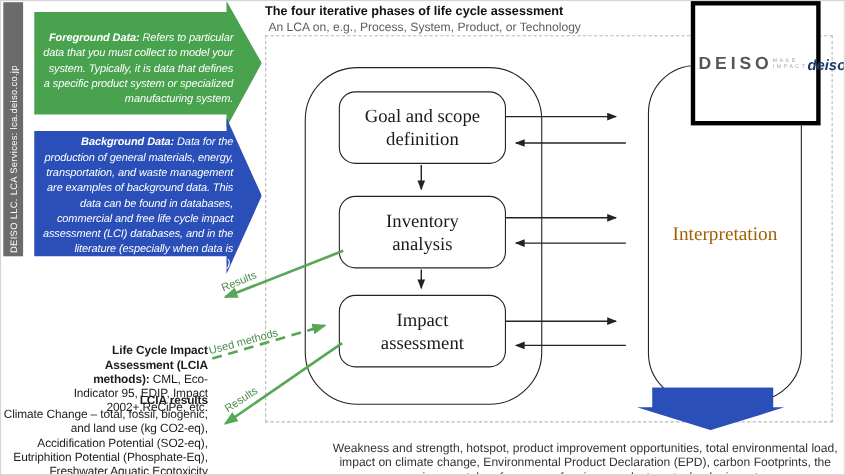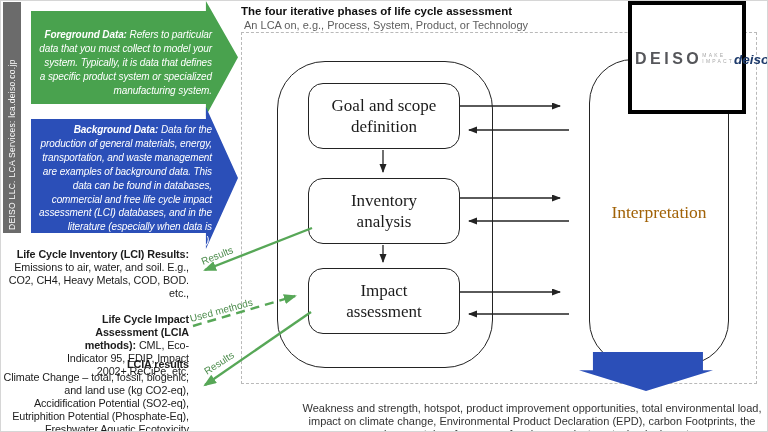--- a/index.html
+++ b/index.html
@@ -89,24 +89,20 @@
   </div>
 
   <div class="callout green">
     <b>Foreground Data:</b><span> Refers to particular data that you must collect to model your system. Typically, it is data that defines a specific product system or specialized manufacturing system.</span>
   </div>
 
   <div class="callout blue">
     <b>Background  Data:</b><span> Data for the production of general materials, energy, transportation, and waste management are examples of background data. This data can be found in databases, commercial and free life cycle impact assessment (LCI) databases,  and in the literature (especially when data is missing in LCI databases).</span>
   </div>
 
-  <div class="note lci">
-    <div class="hd">Life Cycle Inventory (LCI) Results:</div>
-    <div>Emissions to air, water, and soil. E.g., CO2, CH4, Heavy Metals, COD, BOD. etc.,</div>
-  </div>
   <div class="note methods">
     <span class="hd">Life Cycle Impact Assessment (LCIA methods):</span><span> CML, Eco-Indicator 95, EDIP, Impact 2002+,ReCiPe, etc.</span>
   </div>
   <div class="note results">
     <div class="hd">LCIA results</div>
     <div>Climate Change – total, fossil, biogenic, and land use (kg CO2-eq), Accidification Potential (SO2-eq), Eutriphition Potential (Phosphate-Eq), Freshwater Aquatic Ecotoxicity Potential  (DCB-Eq), etc.</div>
   </div>
 
   <div class="dg-title">The four iterative phases of life cycle assessment</div>
   <div class="dg-subtitle">An LCA on, e.g., Process, System, Product, or Technology</div>

